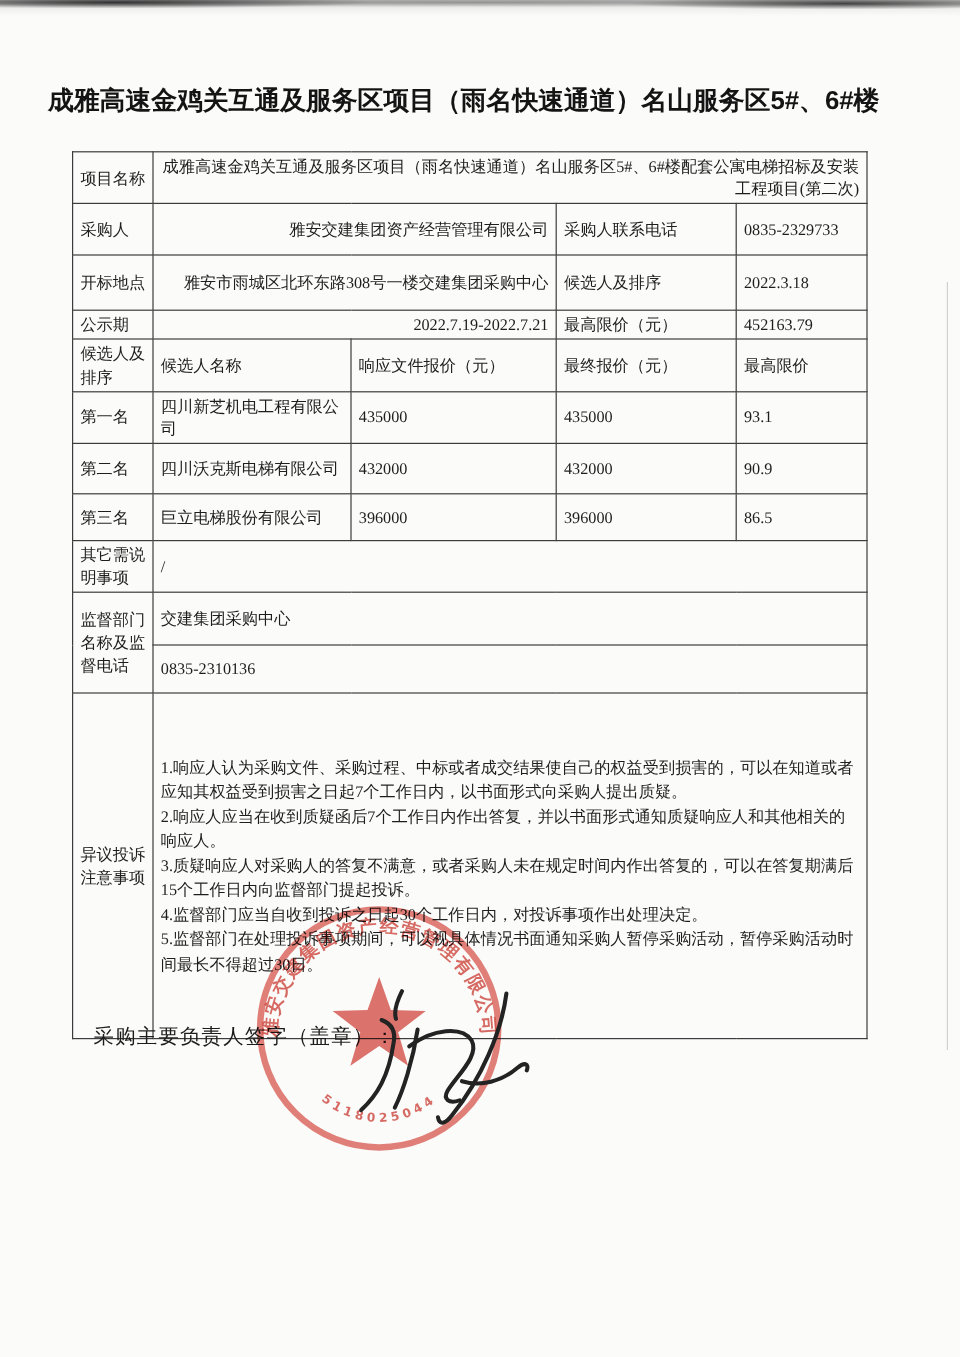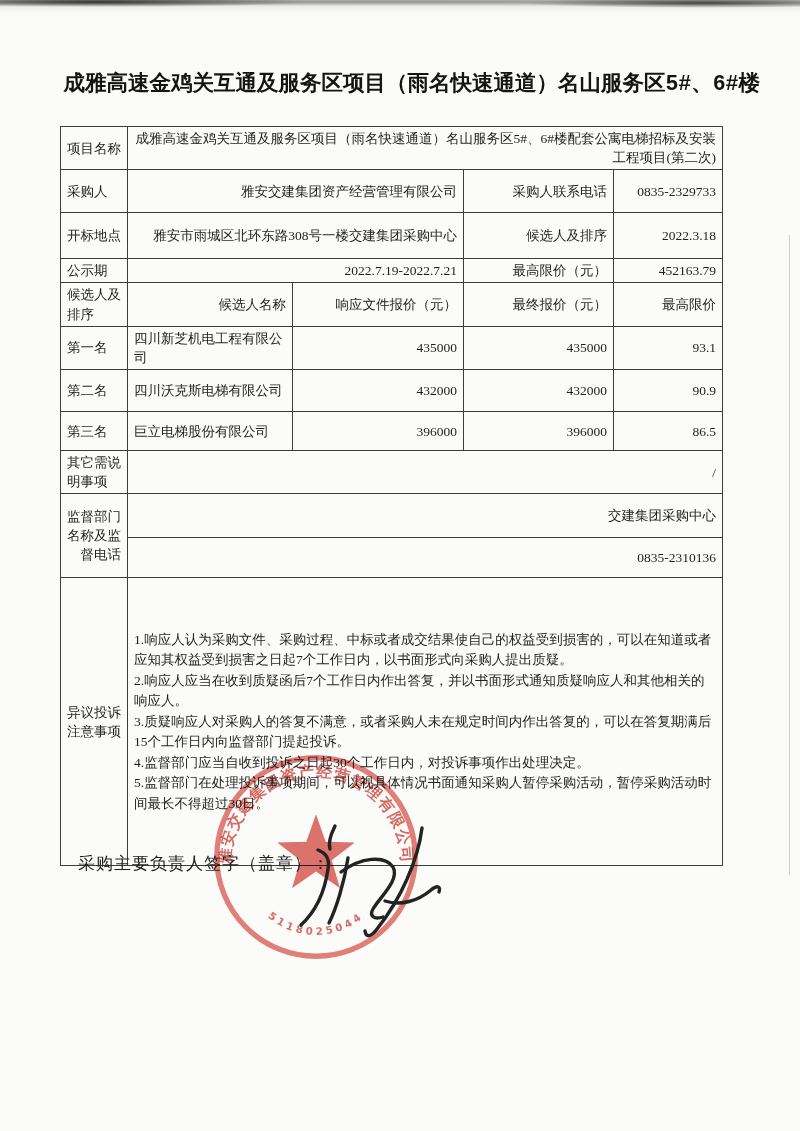--- a/index.html
+++ b/index.html
@@ -23,39 +23,39 @@
       linear-gradient(to bottom, rgba(120,120,120,.35), rgba(160,160,160,.12) 50%, rgba(0,0,0,0) 90%);
     filter:blur(.4px);
   }
   .scan-right{
     position:absolute;top:235px;left:789px;width:1px;height:640px;
     background:rgba(110,110,110,.30);
   }
 
   .title{
     position:absolute;left:40px;top:70px;width:720px;
-    text-align:right;
-    font-family:Liberation Mono, monospace;
+    text-align:left;
+    font-family:Liberation Sans, sans-serif;
     font-weight:bold;font-size:21.5px;line-height:28px;
     color:#141414;
   }
 
   table.doc{
     position:absolute;left:60px;top:126px;width:662px;
     border-collapse:collapse;table-layout:fixed;
     font-size:13.5px;line-height:1.42;color:#1e1e1e;
   }
   table.doc td{
     border:1.5px solid #3c3c3c;
     vertical-align:middle;
     padding:2px 6px;
     overflow:hidden;
   }
   td.lbl{padding:2px 3px 2px 5px;text-align:left;}
-  td.ctr{text-align:right;}
+  td.ctr{text-align:left;}
   td.lft{text-align:right;}
   td.col-name{padding:2px 12px 2px 6px;text-align:left;}
   td.addr{text-indent:13px;}
   td.objection-cell{padding:4px 10px;}
   .obj-item{text-align:left;line-height:1.52;}
 
   .sign-line{
     position:absolute;left:78px;top:852px;
     font-size:17px;color:#1c1c1c;letter-spacing:1px;
   }

